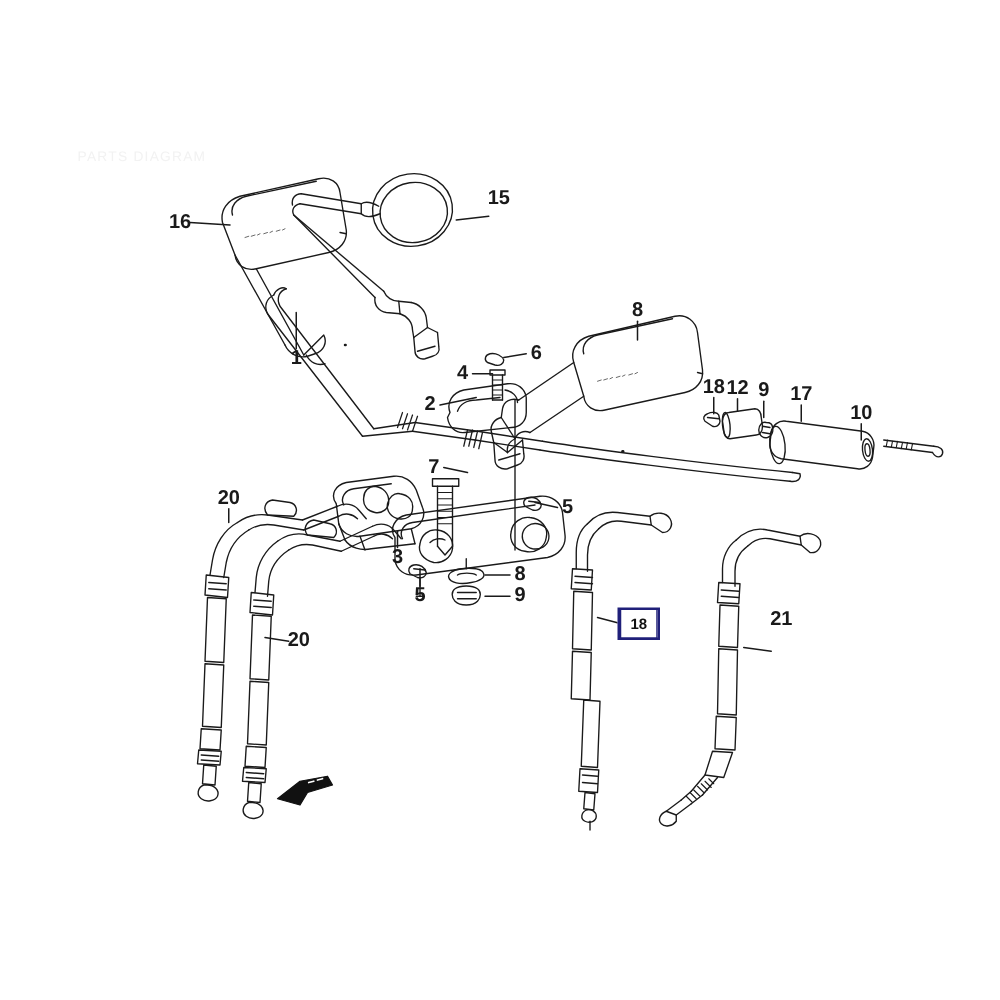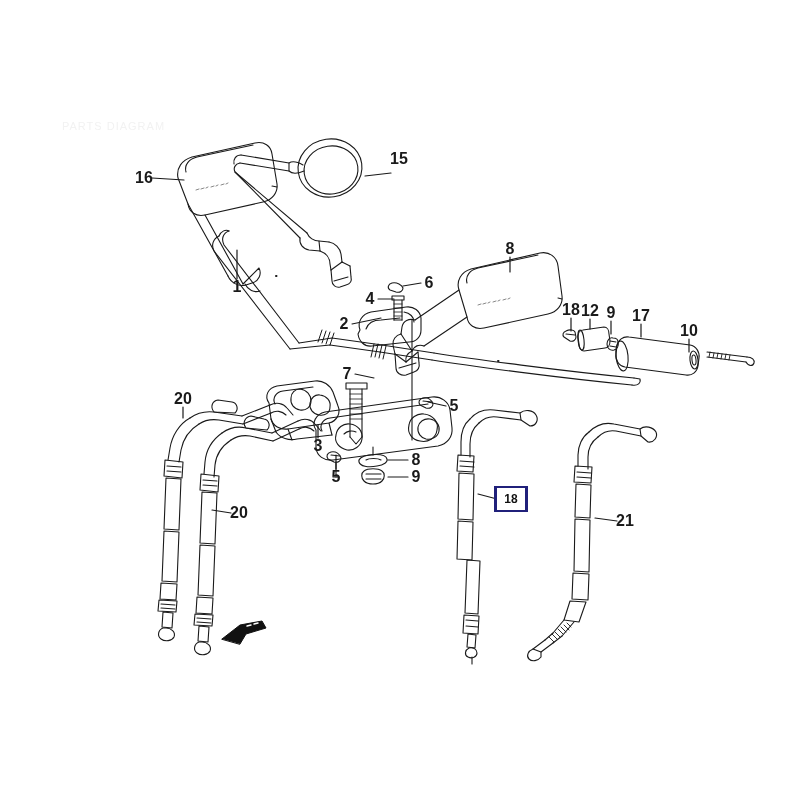--- a/index.html
+++ b/index.html
@@ -363,21 +363,21 @@
       <div class="lbl" style="left: 641px; top: 316px;">17</div>
       <div class="lbl" style="left: 689px; top: 331px;">10</div>
       <div class="lbl" style="left: 590px; top: 311px; text-align: right;">12</div>
       <div class="lbl" style="left: 611px; top: 313px;">9</div>
       <div class="lbl" style="left: 571px; top: 310px;">18</div>
       <div class="lbl" style="left: 399px; top: 159px;">15</div>
       <div class="lbl" style="left: 144px; top: 178px;">16</div>
       <div class="lbl" style="left: 510px; top: 249px;">8</div>
       <div class="lbl" style="left: 239px; top: 513px;">20</div>
       <div class="lbl" style="left: 183px; top: 399px;">20</div>
-      <div class="lbl" style="left: 625px; top: 521px; text-align: center;">21</div>
+      <div class="lbl" style="left: 625px; top: 496px; text-align: center;">21</div>
     </div>
 
   <div class="hl" style="left: 511px; top: 499px; width: 30px; height: 22px;">
     <div class="inner">
         <span>18</span>
       </div>
   </div>
 
 </div>
 

